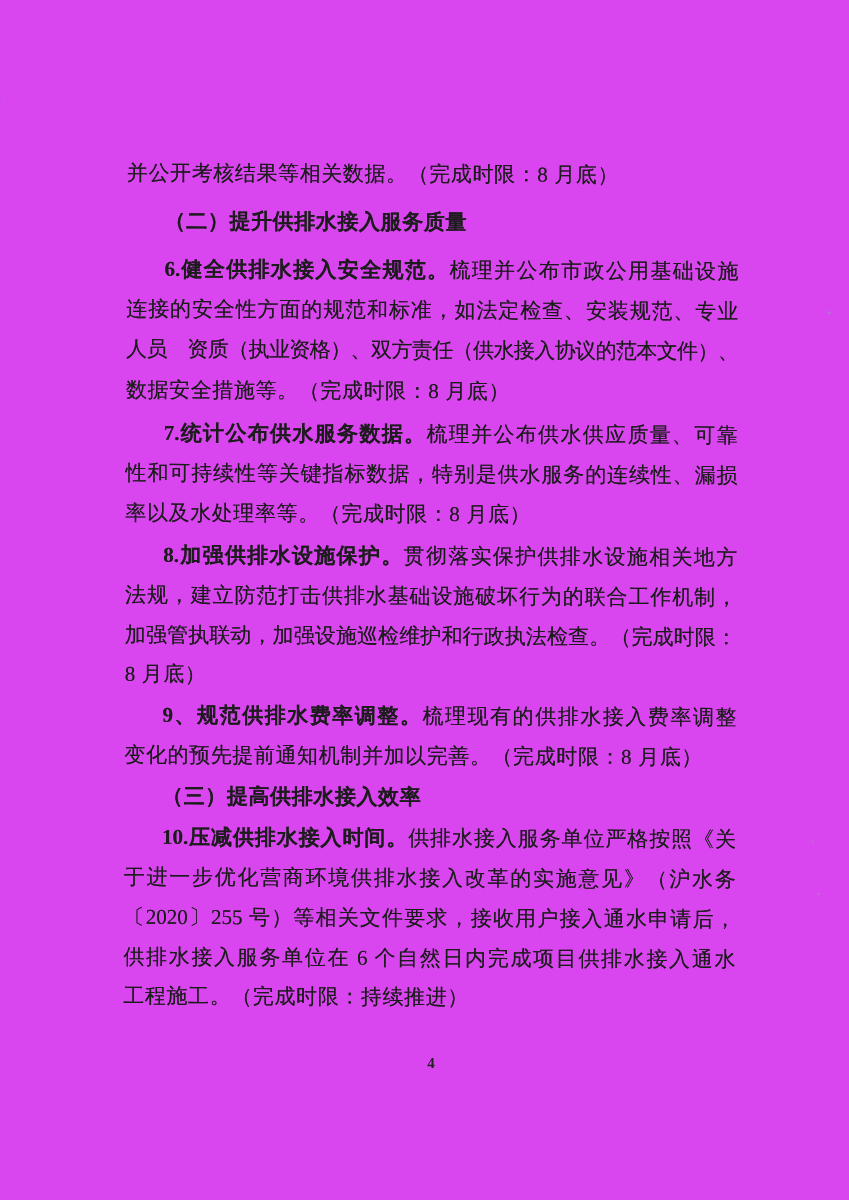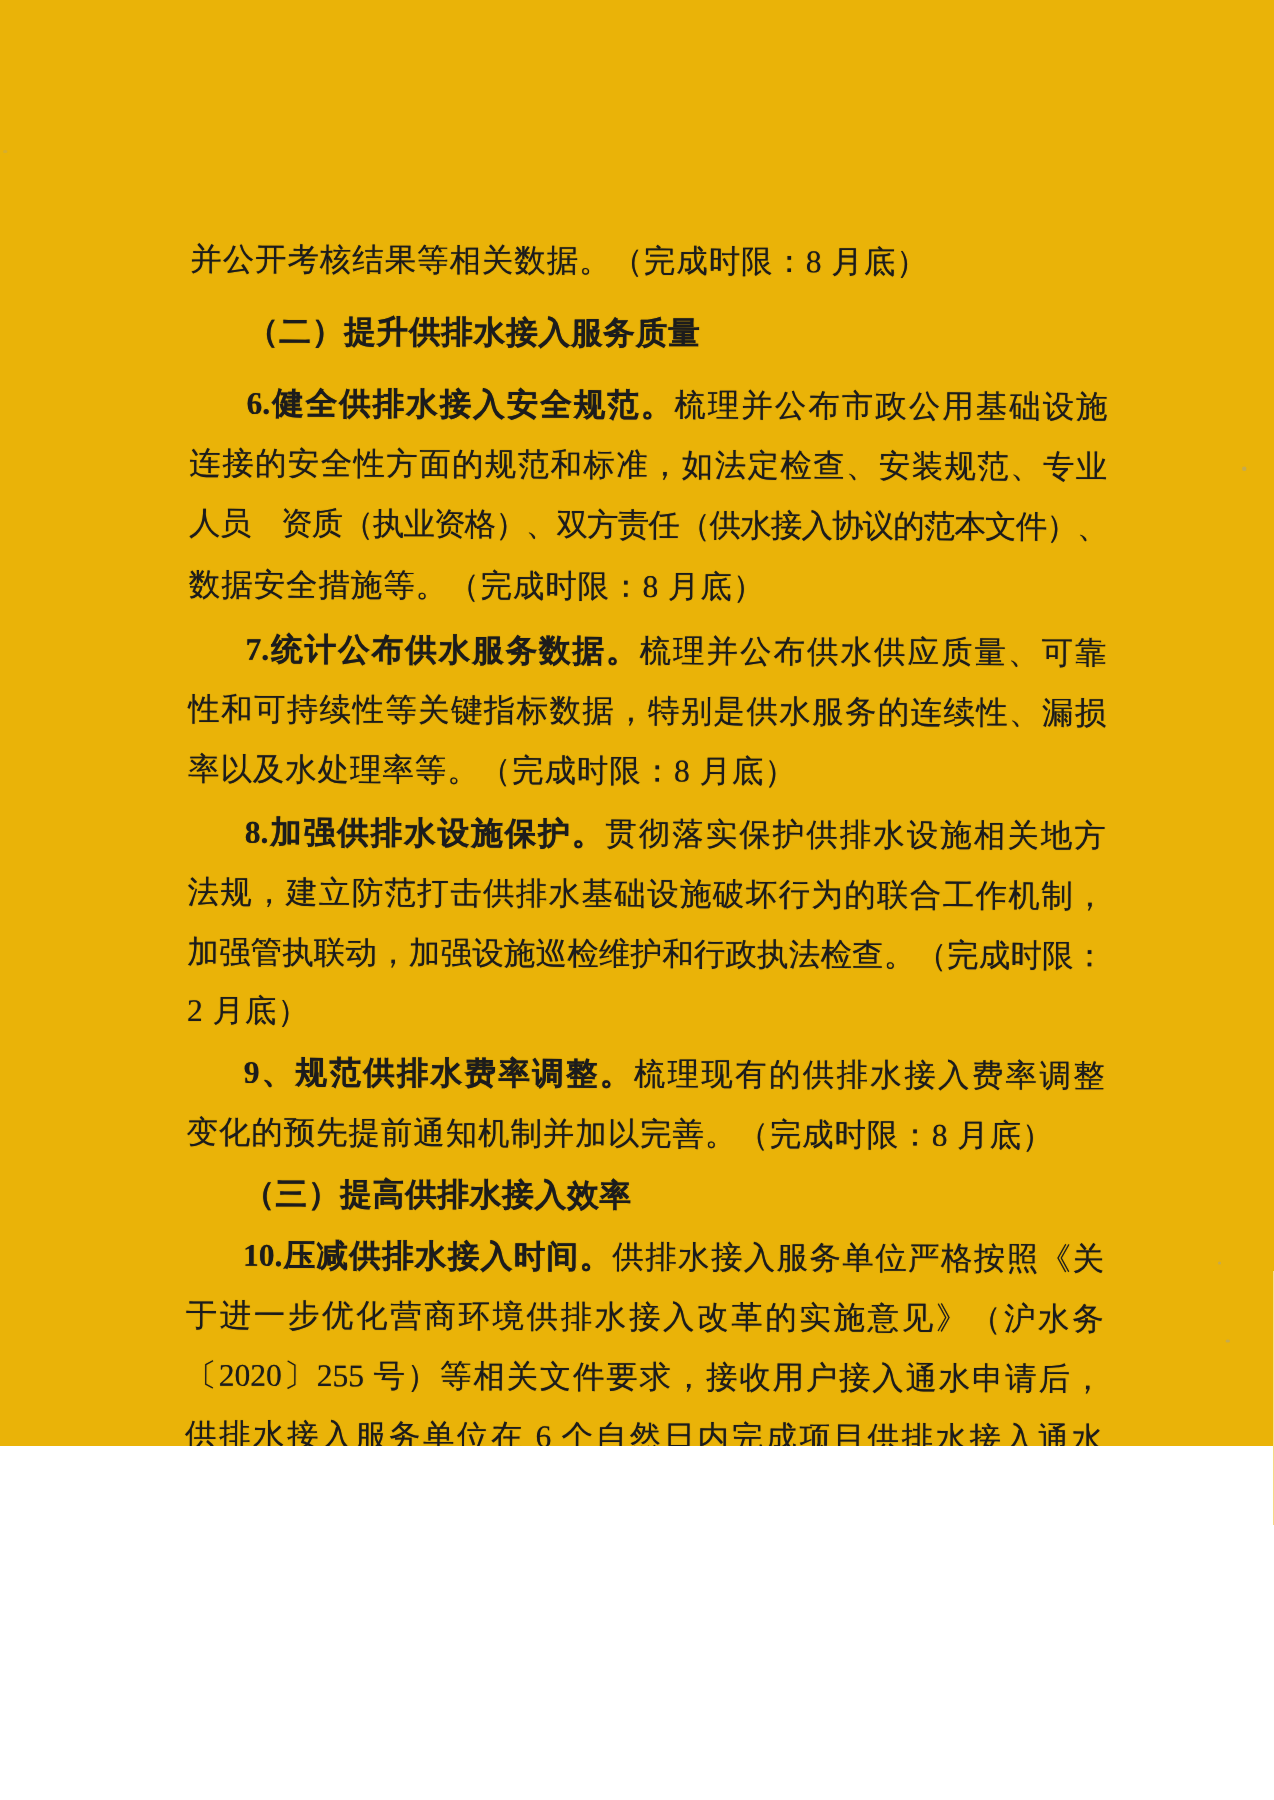--- a/index.html
+++ b/index.html
@@ -1,19 +1,19 @@
 <!DOCTYPE html>
 <html><head>
 <meta charset="utf-8">
 <style>
   html,body{margin:0;padding:0;background:#ffffff;}
   .page{
     position:relative;
-    width:849px;height:964px;
-    background:#eab308;
+    width:849px;height:1200px;
+    background:#d946ef;
     overflow:hidden;
     font-family:"Liberation Serif","DejaVu Serif",serif;
   }
   .text-layer{
     position:absolute;left:125px;top:0;
     width:612px;height:1200px;
     transform:rotate(0.25deg);
     transform-origin:50% 50%;
   }
   .line{
@@ -59,21 +59,21 @@
       <div class="line j ind" style="top: 257px;"><span class="seg-b">6.健全供排水接入安全规范。</span><span class="seg-r">梳理并公布市政公用基础设施</span></div>
       <div class="line j" style="top: 297px;"><span class="seg-r">连接的安全性方面的规范和标准，如法定检查、安装规范、专业</span></div>
       <div class="line j tight" style="top: 337px;"><span class="seg-r">人员　资质（执业资格）、双方责任（供水接入协议的范本文件）、</span></div>
       <div class="line" style="top: 378px;"><span class="seg-r">数据安全措施等。（完成时限：8 月底）</span></div>
       <div class="line j ind" style="top: 421px;"><span class="seg-b">7.统计公布供水服务数据。</span><span class="seg-r">梳理并公布供水供应质量、可靠</span></div>
       <div class="line j" style="top: 461px;"><span class="seg-r">性和可持续性等关键指标数据，特别是供水服务的连续性、漏损</span></div>
       <div class="line" style="top: 501px;"><span class="seg-r">率以及水处理率等。（完成时限：8 月底）</span></div>
       <div class="line j ind" style="top: 543px;"><span class="seg-b">8.加强供排水设施保护。</span><span class="seg-r">贯彻落实保护供排水设施相关地方</span></div>
       <div class="line j" style="top: 583px;"><span class="seg-r">法规，建立防范打击供排水基础设施破坏行为的联合工作机制，</span></div>
       <div class="line j" style="top: 623px;"><span class="seg-r">加强管执联动，加强设施巡检维护和行政执法检查。（完成时限：</span></div>
-      <div class="line" style="top: 662px;"><span class="seg-r">2 月底）</span></div>
+      <div class="line" style="top: 662px;"><span class="seg-r">8 月底）</span></div>
       <div class="line j ind" style="top: 703px;"><span class="seg-b">9、规范供排水费率调整。</span><span class="seg-r">梳理现有的供排水接入费率调整</span></div>
       <div class="line" style="top: 743px;"><span class="seg-r">变化的预先提前通知机制并加以完善。（完成时限：8 月底）</span></div>
       <div class="line ind" style="top: 784px;"><span class="seg-b">（三）提高供排水接入效率</span></div>
       <div class="line j ind" style="top: 825px;"><span class="seg-b">10.压减供排水接入时间。</span><span class="seg-r">供排水接入服务单位严格按照《关</span></div>
       <div class="line j" style="top: 865px;"><span class="seg-r">于进一步优化营商环境供排水接入改革的实施意见》（沪水务</span></div>
       <div class="line j" style="top: 905px;"><span class="seg-r">〔2020〕255 号）等相关文件要求，接收用户接入通水申请后，</span></div>
       <div class="line j" style="top: 945px;"><span class="seg-r">供排水接入服务单位在 6 个自然日内完成项目供排水接入通水</span></div>
       <div class="line" style="top: 984px;"><span class="seg-r">工程施工。（完成时限：持续推进）</span></div>
     </div>
   <div class="page-number">4</div>

